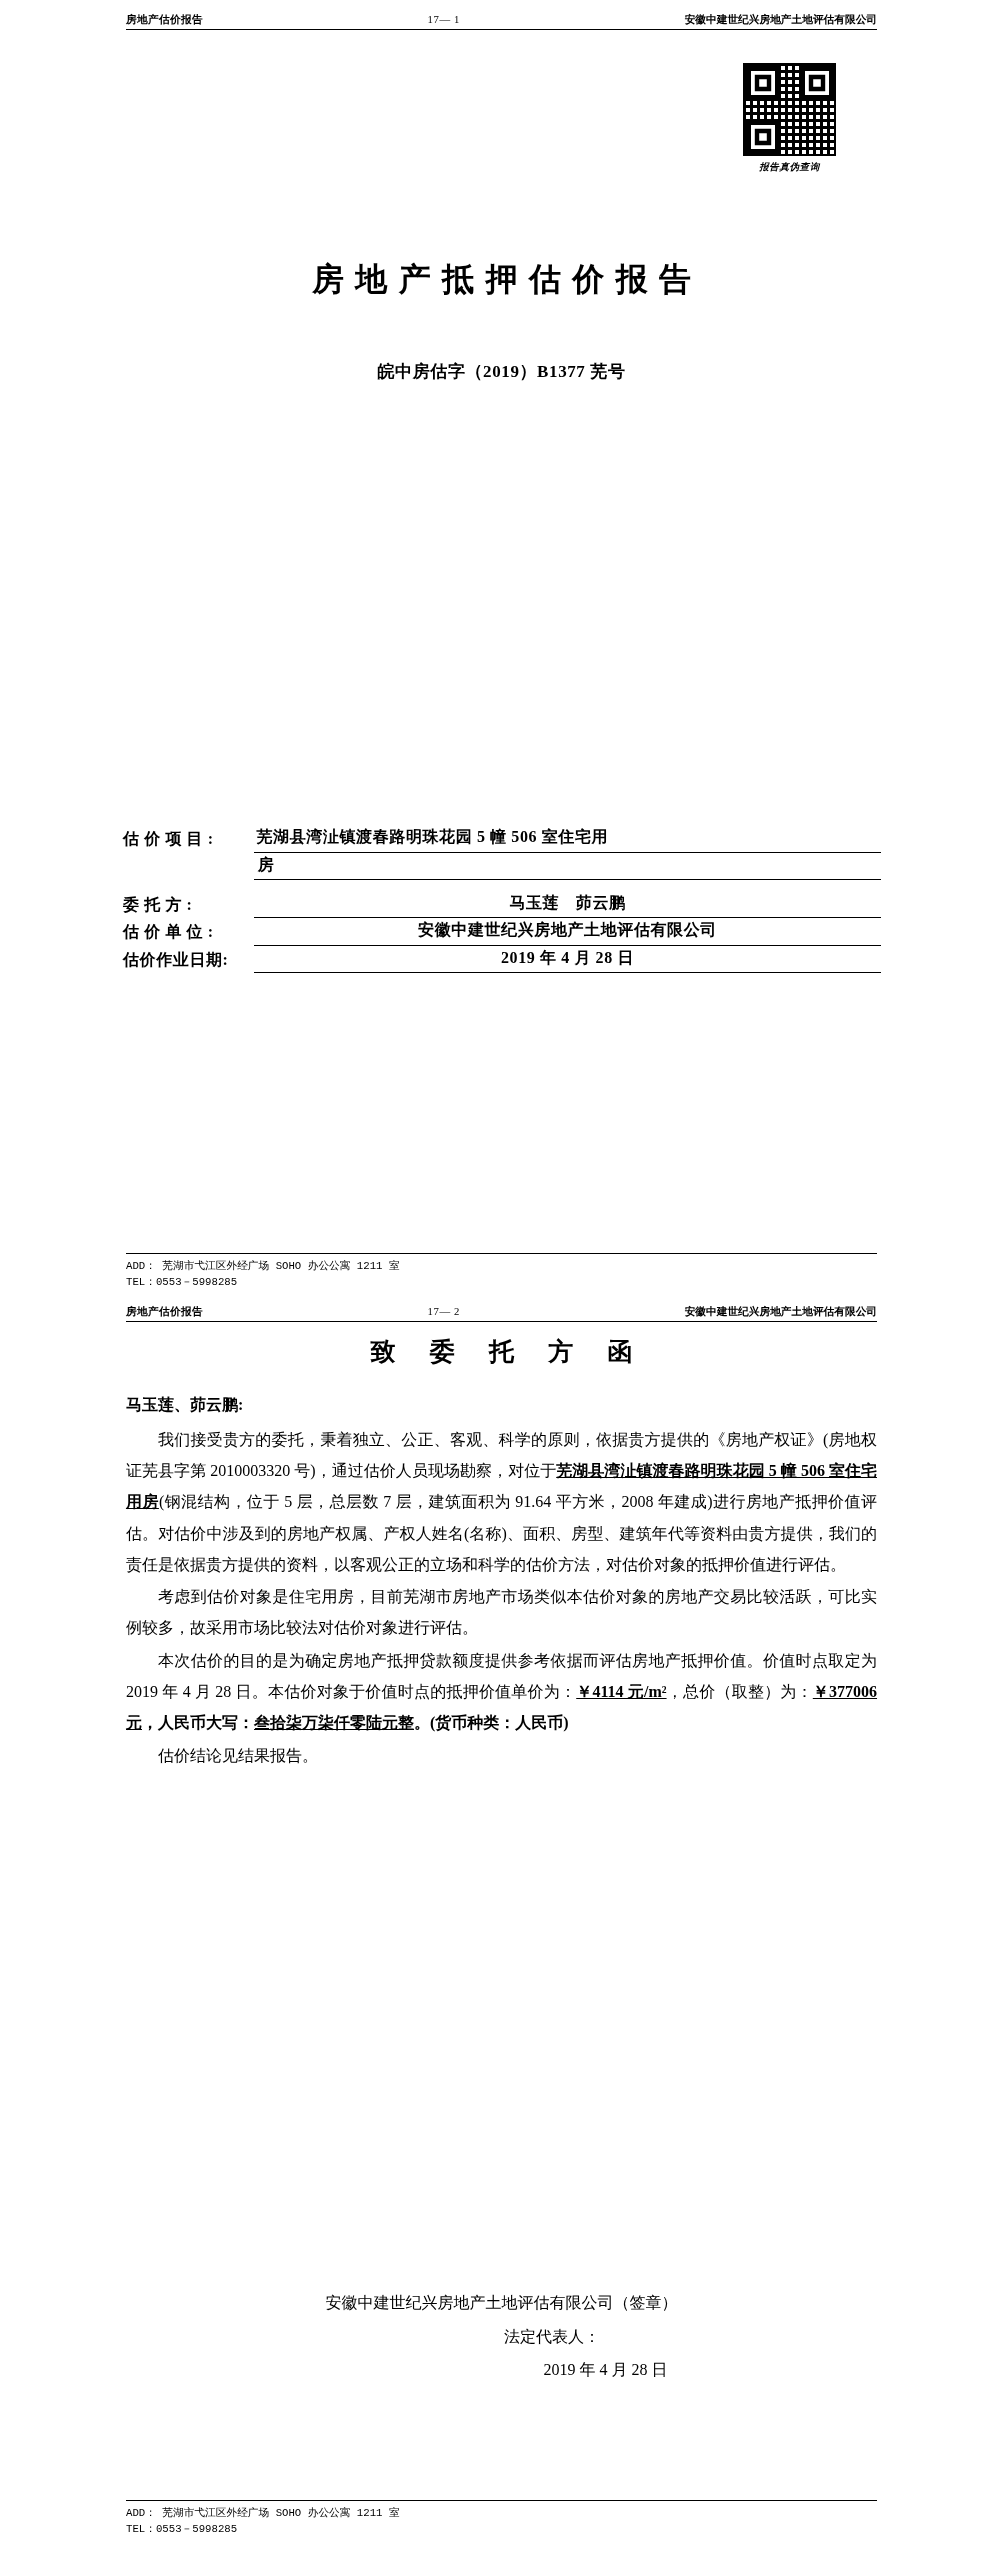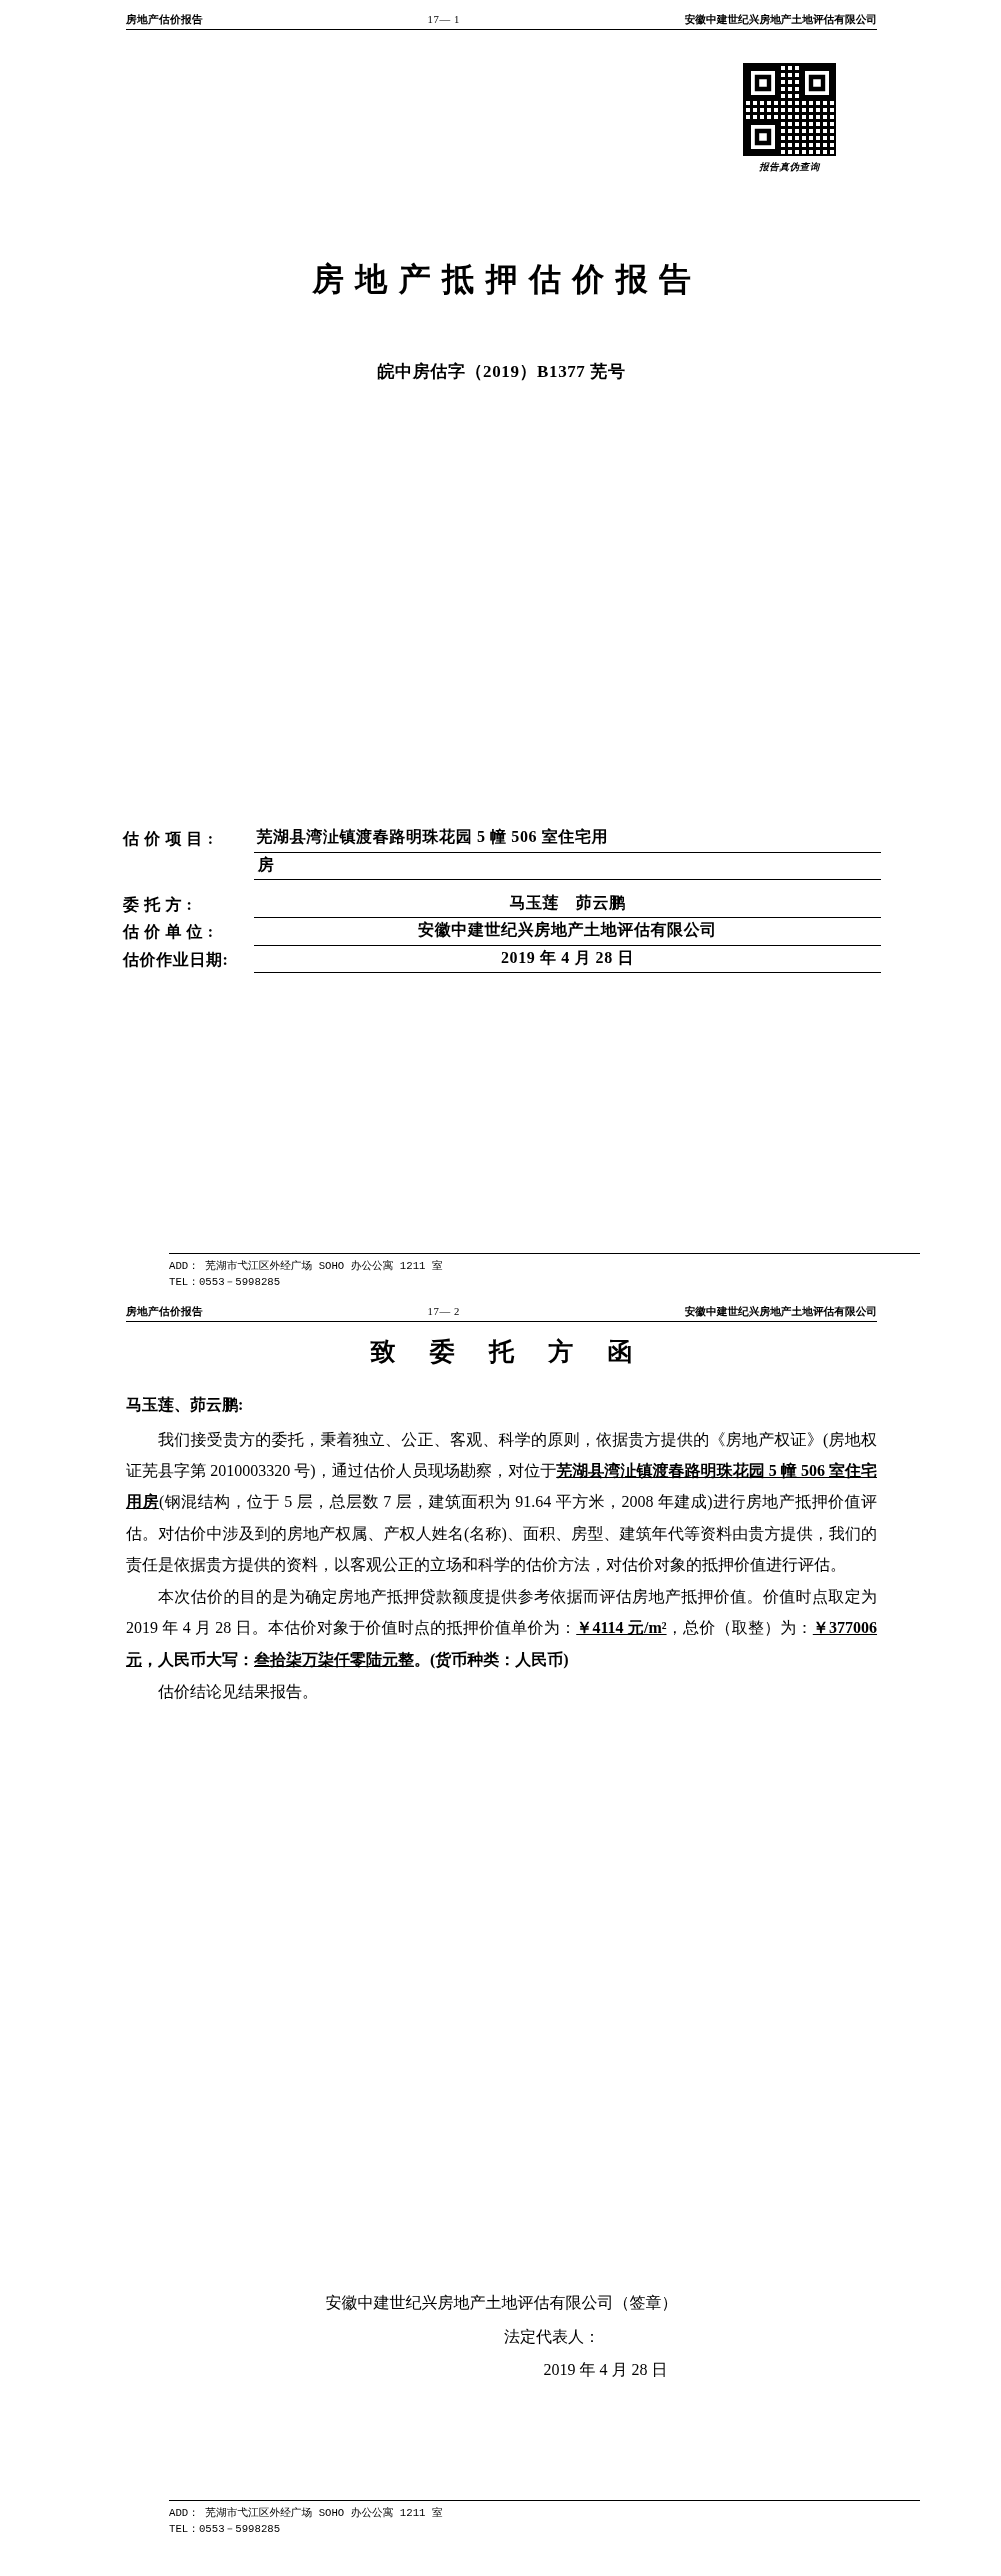--- a/index.html
+++ b/index.html
@@ -51,21 +51,20 @@
   .footbar {
     position: absolute;
     left: 126px;
     width: 751px;
     font-family: "Liberation Mono", monospace;
     font-size: 10.7px;
     line-height: 1.55;
     padding-top: 3.8px;
     border-top: 0.9px solid #000;
     box-sizing: border-box;
-    margin-left: 43px;
   }
 
   
   .qr-wrap {
     position: absolute;
     top: 62px;
     left: 736px;
     width: 107px;
     text-align: center;
   }
@@ -291,20 +290,23 @@
   </div>
 
   <div class="letter-title">致 委 托 方 函</div>
 
   <div class="letter-body">
     <p class="salutation">马玉莲、茆云鹏:</p>
     <p class="indent">
       <span>我们接受贵方的委托，秉着独立、公正、客观、科学的原则，依据贵方提供的《房地产权证》(房地权证芜县字第 2010003320 号)，通过估价人员现场勘察，对位于</span><span class="u">芜湖县湾沚镇渡春路明珠花园 5 幢 506 室住宅用房</span><span>(钢混结构，位于 5 层，总层数 7 层，建筑面积为 91.64 平方米，2008 年建成)进行房地产抵押价值评估。对估价中涉及到的房地产权属、产权人姓名(名称)、面积、房型、建筑年代等资料由贵方提供，我们的责任是依据贵方提供的资料，以客观公正的立场和科学的估价方法，对估价对象的抵押价值进行评估。</span>
     </p>
     <p class="indent">
+      <span>考虑到估价对象是住宅用房，目前芜湖市房地产市场类似本估价对象的房地产交易比较活跃，可比实例较多，故采用市场比较法对估价对象进行评估。</span>
+    </p>
+    <p class="indent">
       <span>本次估价的目的是为确定房地产抵押贷款额度提供参考依据而评估房地产抵押价值。价值时点取定为 2019 年 4 月 28 日。本估价对象于价值时点的抵押价值单价为：</span><span class="u">￥4114 元/m²</span><span>，总价（取整）为：</span><span class="u">￥377006 元</span><span class="b">，人民币大写：</span><span class="u">叁拾柒万柒仟零陆元整</span><span class="b">。(货币种类：人民币)</span>
     </p>
     <p class="indent">
       <span>估价结论见结果报告。</span>
     </p>
   </div>
 
   <div class="sign-block">
     <div class="sign-1">安徽中建世纪兴房地产土地评估有限公司（签章）</div>
     <div class="sign-2">法定代表人：</div>

